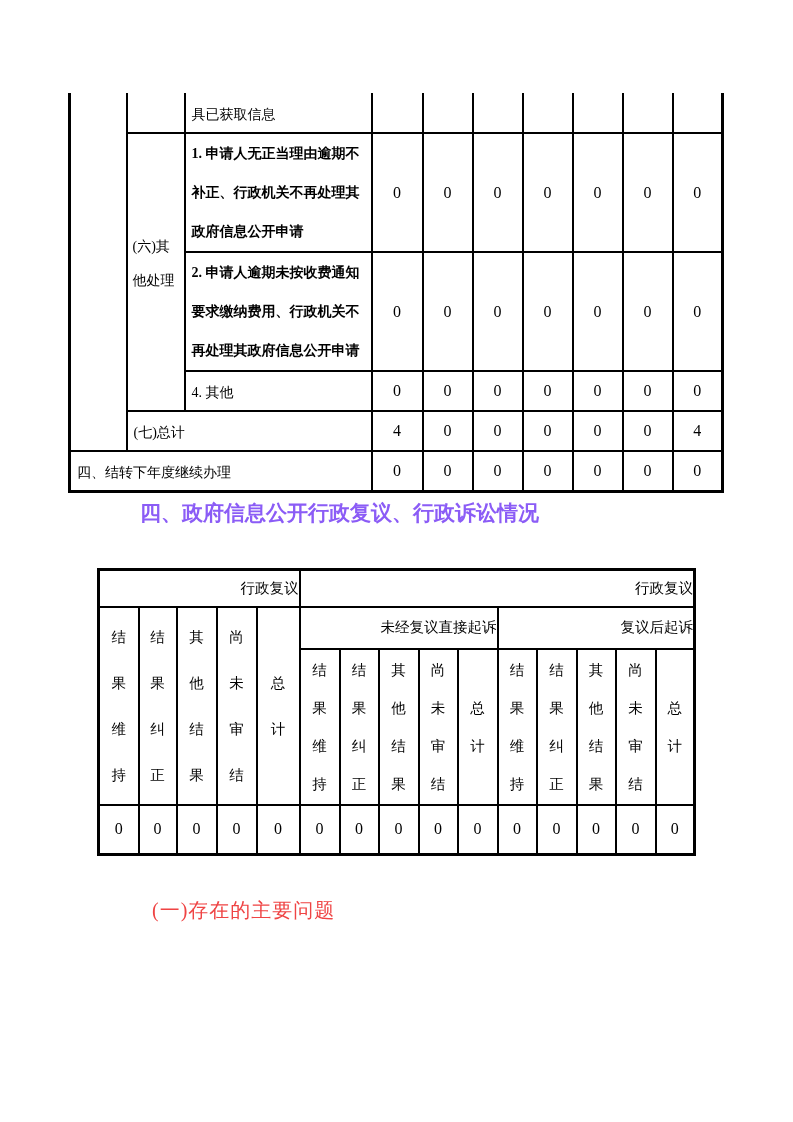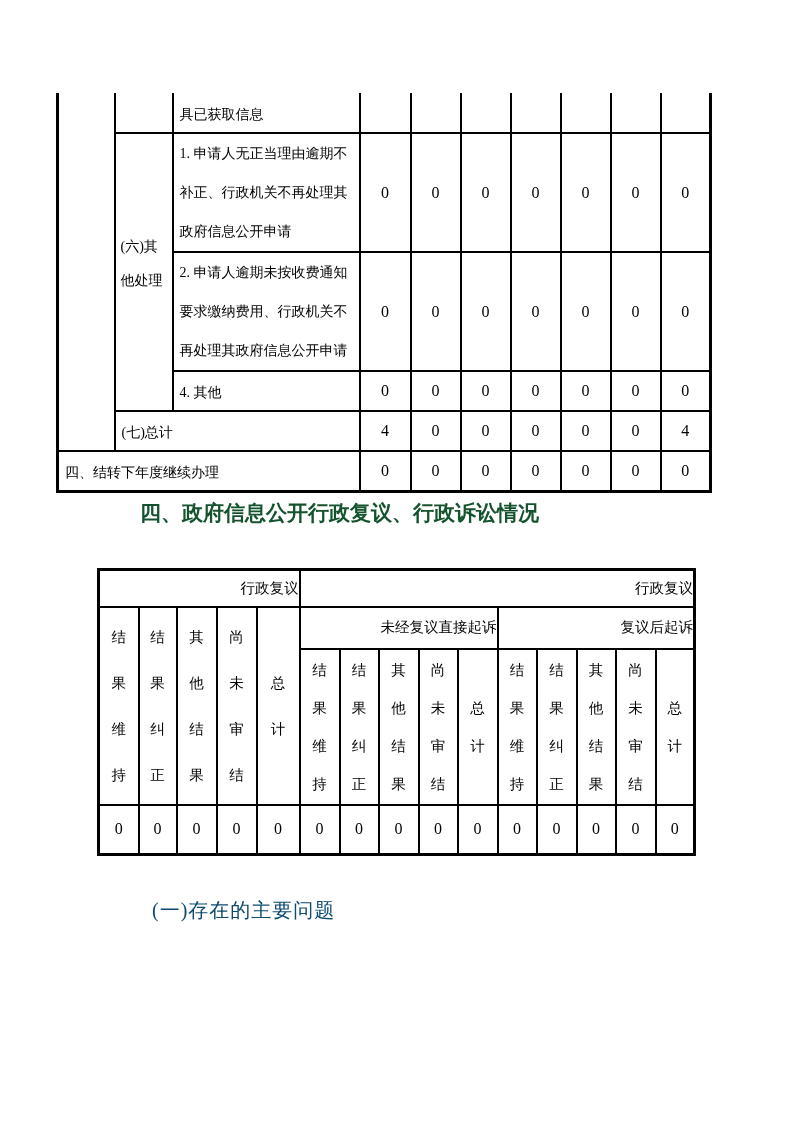--- a/index.html
+++ b/index.html
@@ -23,67 +23,68 @@
   td {
     border: 2px solid #000000;
     font-size: 14px;
     color: #000000;
     overflow: hidden;
   }
 
   
   .table1 {
     position: absolute;
-    left: 56px;
+    left: 68px;
     top: 93px;
     width: 653px;
     border: 3px solid #000000;
     border-top: none;
   }
   .table1 tr.cut-row td { border-top: none; }
   .table1 td.label-cell {
     text-align: left;
     vertical-align: bottom;
     padding: 0 4px 6px 6px;
     line-height: 22px;
   }
   .table1 td.label-cell.multiline {
     vertical-align: middle;
     line-height: 39px;
     padding-bottom: 0;
+    font-weight: bold;
   }
   .table1 td.group-cell {
     vertical-align: middle;
     text-align: left;
     padding: 0 3px 16px 5px;
     line-height: 34px;
   }
   .table1 td.num-cell,
   .table2 td.num-cell {
     text-align: center;
     vertical-align: middle;
     font-size: 16px;
   }
 
   
   .heading {
     position: absolute;
     font-family: "Liberation Sans", "DejaVu Sans", sans-serif;
     font-weight: bold;
     font-size: 21px;
-    color: #14532d;
+    color: #8b5cf6;
     white-space: nowrap;
   }
   .sub-heading {
     position: absolute;
     font-family: "Liberation Serif", "DejaVu Serif", serif;
     font-weight: normal;
     font-size: 20px;
     letter-spacing: 1px;
-    color: #0c4a6e;
+    color: #ef4444;
     white-space: nowrap;
   }
 
   
   .table2 {
     position: absolute;
     left: 97px;
     top: 568px;
     width: 596px;
     border: 3px solid #000000;

